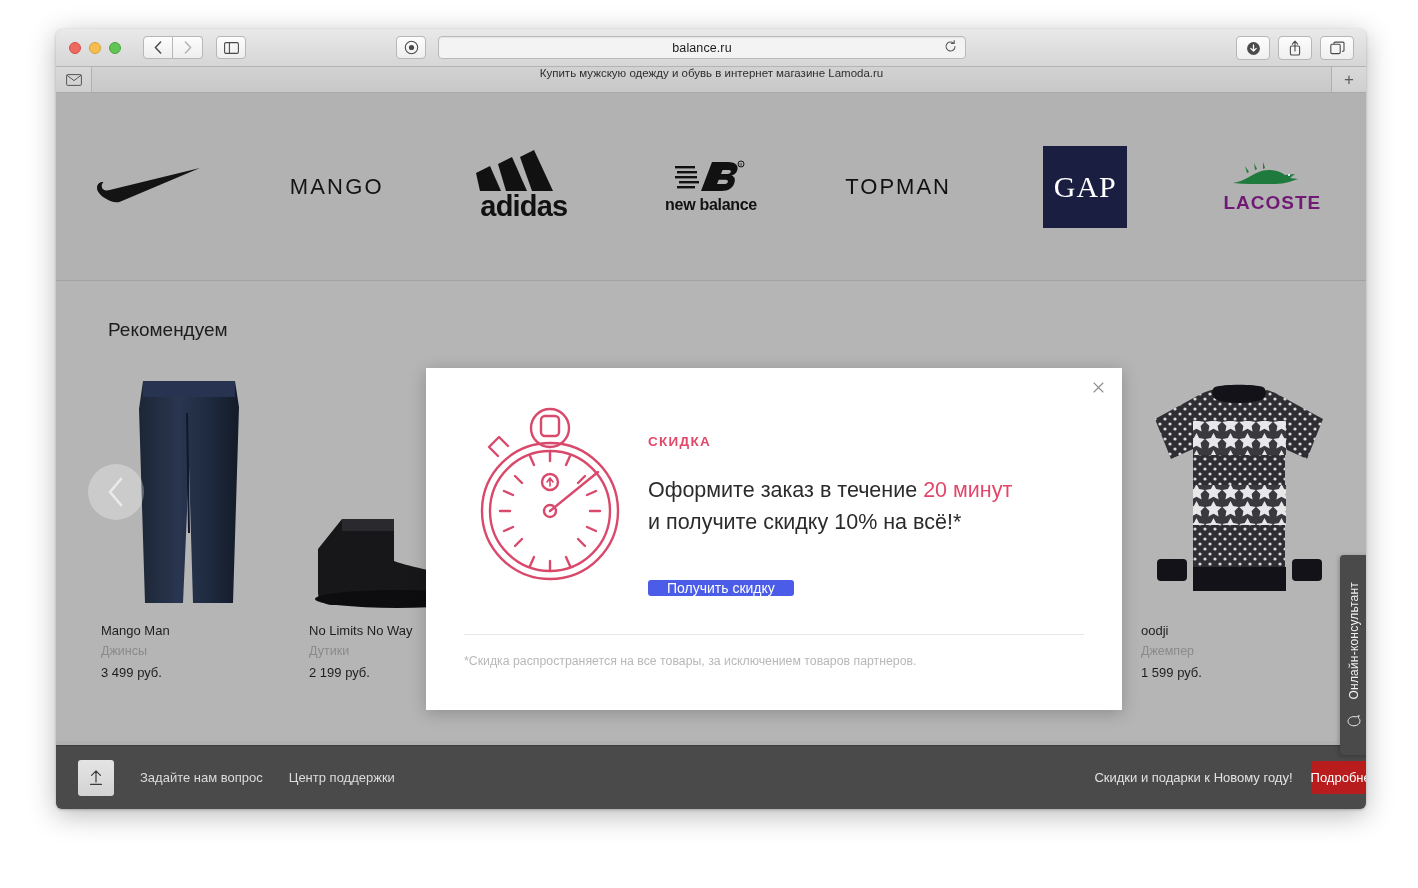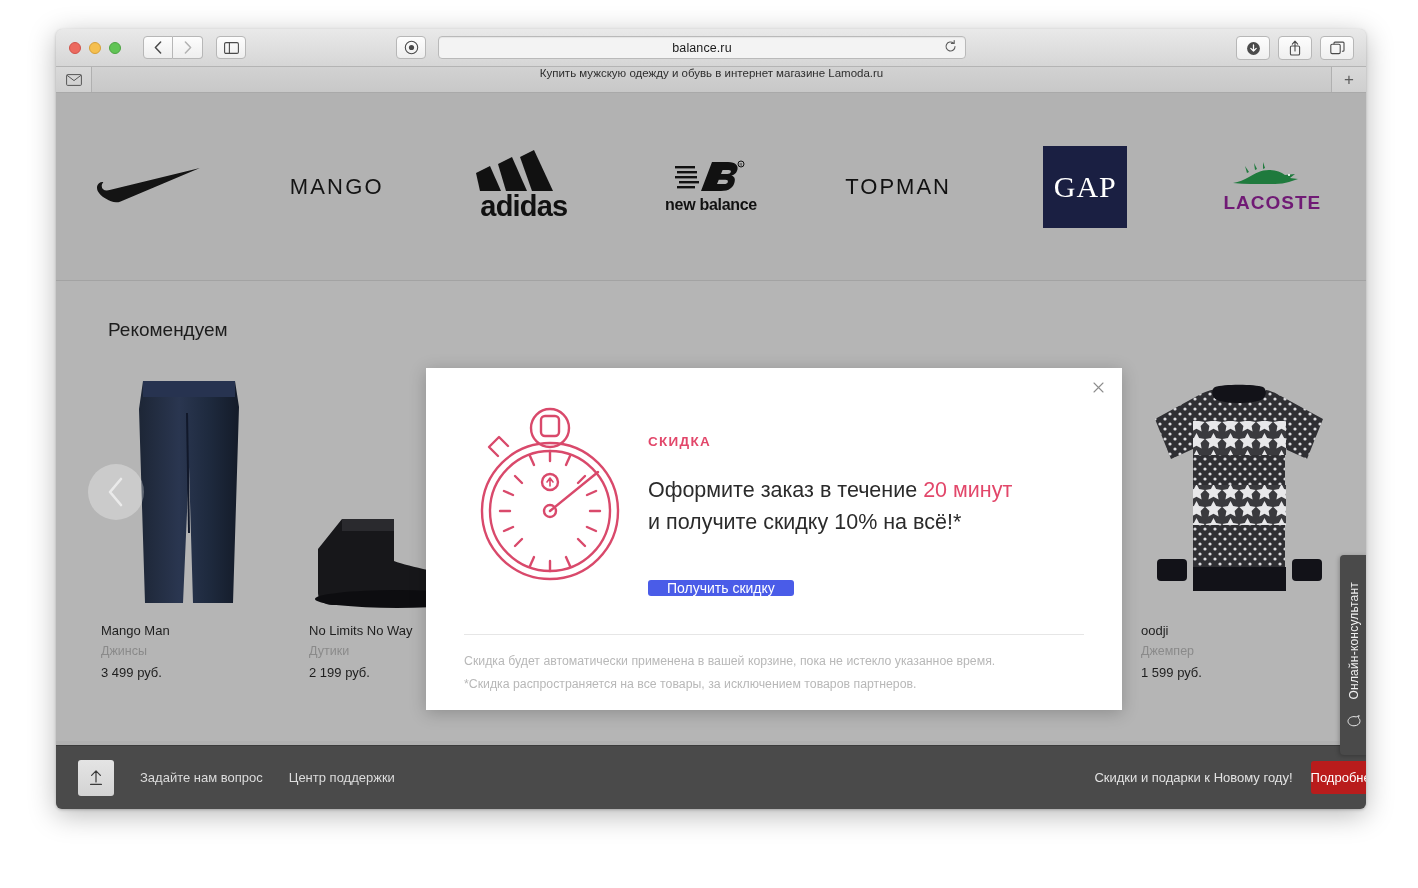--- a/index.html
+++ b/index.html
@@ -599,20 +599,19 @@
             <div class="modal-head">
               <span>Оформите заказ в течение </span><span class="accent">20 минут</span><br>
               <span>и получите скидку 10% на всё!*</span>
             </div>
             <div class="modal-cta">Получить скидку</div>
           </div>
         </div>
 
         <div class="modal-divider"></div>
         <div class="modal-fine">
-          <div>Скидка будет автоматически применена в вашей корзине, пока не истекло указанное время.</div>
           <div>*Скидка распространяется на все товары, за исключением товаров партнеров.</div>
         </div>
       </div>
 
     </div>
   </div>
 </div>
 
 </body></html>

